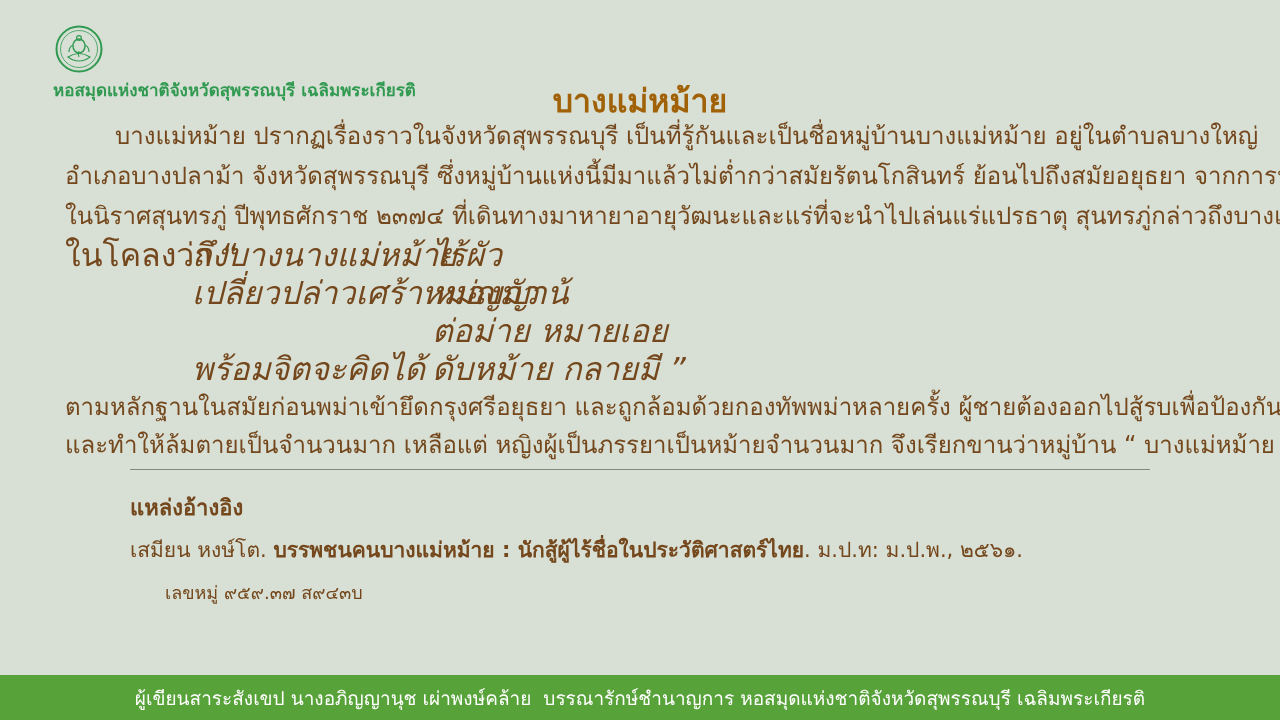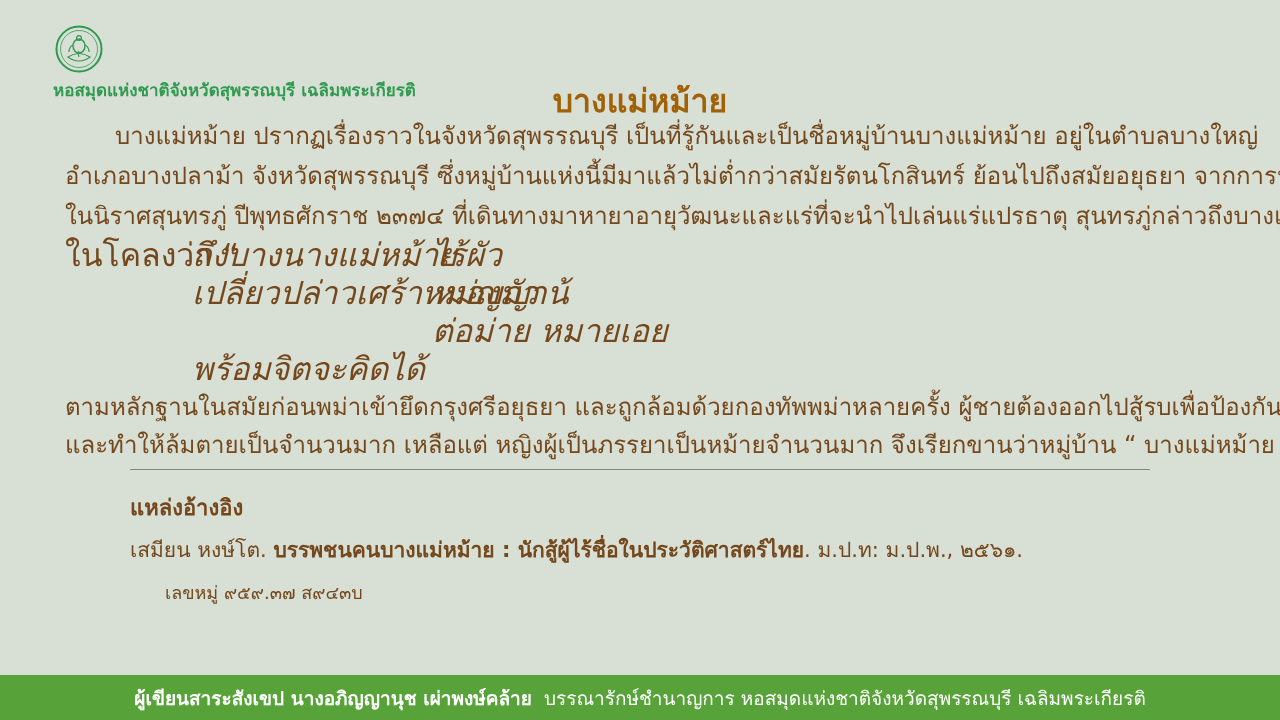--- a/index.html
+++ b/index.html
@@ -42,21 +42,21 @@
   .refs { margin: 20px 0 0 65px; }
   .ref-heading { font-size: 22px; font-weight: bold; }
   .ref-line { font-size: 21px; margin-top: 8px; white-space: nowrap; }
   .ref-title { font-weight: bold; }
   .ref-call { font-size: 18px; margin: 12px 0 0 35px; white-space: nowrap; }
   .footer {
     position: absolute; bottom: 0; left: 0; width: 100%; height: 45px;
     display: flex; align-items: center; justify-content: center;
     color: #ffffff; font-size: 19px; white-space: nowrap;
   }
-  .footer .bold { font-weight: bold; margin-right: 12px; }
+  .footer .bold { font-weight: normal; margin-right: 12px; }
 </style>
 </head>
 <body>
 
 <div class="header">
   <div class="logo">
     <svg viewBox="0 0 48 48" aria-hidden="true">
       <circle cx="24" cy="24" r="22.5" fill="none" stroke="#2f9a50" stroke-width="2"></circle>
       <circle cx="24" cy="24" r="18.5" fill="none" stroke="#2f9a50" stroke-width="0.8"></circle>
       <ellipse cx="24" cy="21" rx="6" ry="7" fill="none" stroke="#2f9a50" stroke-width="1.4"></ellipse>
@@ -82,20 +82,21 @@
   </div>
   <div class="poem-row">
     <span class="poem-left">เปลี่ยวปล่าวเศร้าหมองมัว</span>
     <span class="poem-right">หม่ญญาน้</span>
   </div>
   <div class="poem-row">
     <span class="poem-right">ต่อม่าย หมายเอย</span>
   </div>
   <div class="poem-row">
     <span class="poem-left">พร้อมจิตจะคิดได้</span>
+    <span class="poem-right">ดับหม้าย กลายมี ”</span>
   </div>
 
   <div class="p2-line">ตามหลักฐานในสมัยก่อนพม่าเข้ายึดกรุงศรีอยุธยา และถูกล้อมด้วยกองทัพพม่าหลายครั้ง ผู้ชายต้องออกไปสู้รบเพื่อป้องกันทรัพย์สิน</div>
   <div class="p2-line">และทำให้ล้มตายเป็นจำนวนมาก เหลือแต่ หญิงผู้เป็นภรรยาเป็นหม้ายจำนวนมาก จึงเรียกขานว่าหมู่บ้าน “ บางแม่หม้าย ”</div>
 
   <hr class="divider">
 
   <div class="refs">
     <div class="ref-heading">แหล่งอ้างอิง</div>
     <div class="ref-line"><span>เสมียน หงษ์โต.  </span><span class="ref-title">บรรพชนคนบางแม่หม้าย : นักสู้ผู้ไร้ชื่อในประวัติศาสตร์ไทย</span><span>.  ม.ป.ท: ม.ป.พ., ๒๕๖๑.</span></div>

